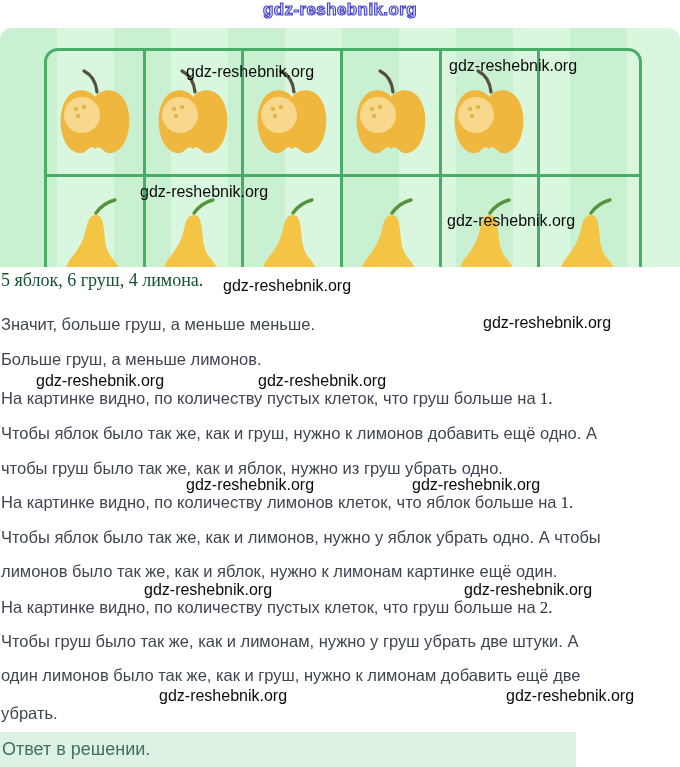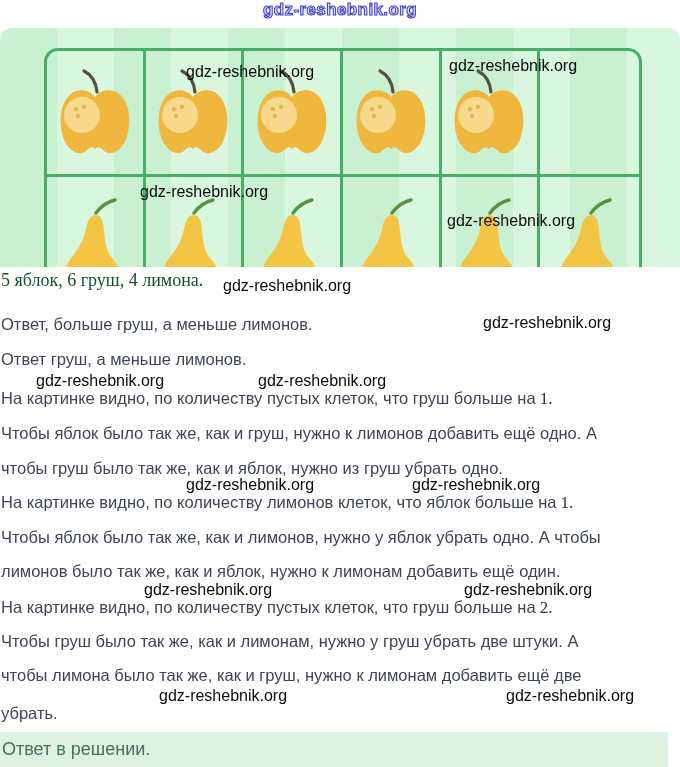--- a/index.html
+++ b/index.html
@@ -45,21 +45,21 @@
   
   .tline{
     position:absolute;left:1px;font-size:16.5px;color:#3f4552;white-space:nowrap;
   }
   .serif{font-family:"Liberation Serif",serif;color:#2c2e33;}
   .given{font-family:Liberation Serif, serif;font-size:18px;color:#14532d;}
   .num{margin-left:4px;font-size:17px;}
 
   
   .answer-bar{
-    top:732px;left:0;width:668px;height:35px;background:#def2e4;
+    top:732px;left:0;width:576px;height:35px;background:#def2e4;
   }
   .answer-bar span{
     position:absolute;left:2px;top:7px;font-size:18px;color:#40735e;
   }
 </style>
 </head>
 <body>
 
 <svg width="0" height="0" style="position:absolute" aria-hidden="true">
   <defs>
@@ -146,51 +146,51 @@
 
   <span class="wm" style="left:186px;top:35px">gdz-reshebnik.org</span>
   <span class="wm" style="left:449px;top:29px">gdz-reshebnik.org</span>
   <span class="wm" style="left:140px;top:155px">gdz-reshebnik.org</span>
   <span class="wm" style="left:447px;top:184px">gdz-reshebnik.org</span>
 </div>
 
 <div class="tline given" style="top:270px">5 яблок, 6 груш, 4 лимона.</div>
 <span class="wm" style="left:223px;top:277px">gdz-reshebnik.org</span>
 
-<div class="tline" style="top:315px">Ответ, больше груш, а меньше лимонов.</div>
+<div class="tline" style="top:315px">Значит, больше груш, а меньше меньше.</div>
 <span class="wm" style="left:483px;top:314px">gdz-reshebnik.org</span>
 
-<div class="tline" style="top:350px">Ответ груш, а меньше лимонов.</div>
+<div class="tline" style="top:350px">Больше груш, а меньше лимонов.</div>
 
 <span class="wm" style="left:36px;top:372px">gdz-reshebnik.org</span>
 <span class="wm" style="left:258px;top:372px">gdz-reshebnik.org</span>
 
 <div class="tline" style="top:389px">
   <span>На картинке видно, по количеству пустых клеток, что груш больше на</span><span class="serif num">1.</span>
 </div>
 <div class="tline" style="top:424px">Чтобы яблок было так же, как и груш, нужно к лимонов добавить ещё одно. А</div>
 <div class="tline" style="top:459px">чтобы груш было так же, как и яблок, нужно из груш убрать одно.</div>
 
 <span class="wm" style="left:186px;top:476px">gdz-reshebnik.org</span>
 <span class="wm" style="left:412px;top:476px">gdz-reshebnik.org</span>
 
 <div class="tline" style="top:493px">
   <span>На картинке видно, по количеству лимонов клеток, что яблок больше на</span><span class="serif num">1.</span>
 </div>
 <div class="tline" style="top:528px">Чтобы яблок было так же, как и лимонов, нужно у яблок убрать одно. А чтобы</div>
-<div class="tline" style="top:562px">лимонов было так же, как и яблок, нужно к лимонам добавить ещё один.</div>
+<div class="tline" style="top:562px">лимонов было так же, как и яблок, нужно к лимонам картинке ещё один.</div>
 
 <span class="wm" style="left:144px;top:581px">gdz-reshebnik.org</span>
 <span class="wm" style="left:464px;top:581px">gdz-reshebnik.org</span>
 
 <div class="tline" style="top:598px">
   <span>На картинке видно, по количеству пустых клеток, что груш больше на</span><span class="serif num">2.</span>
 </div>
 <div class="tline" style="top:632px">Чтобы груш было так же, как и лимонам, нужно у груш убрать две штуки. А</div>
-<div class="tline" style="top:666px">чтобы лимона было так же, как и груш, нужно к лимонам добавить ещё две</div>
+<div class="tline" style="top:666px">один лимонов было так же, как и груш, нужно к лимонам добавить ещё две</div>
 
 <span class="wm" style="left:159px;top:687px">gdz-reshebnik.org</span>
 <span class="wm" style="left:506px;top:687px">gdz-reshebnik.org</span>
 
 <div class="tline" style="top:704px">убрать.</div>
 
 <div class="abs answer-bar">
   <span>Ответ в решении.</span>
 </div>
 

